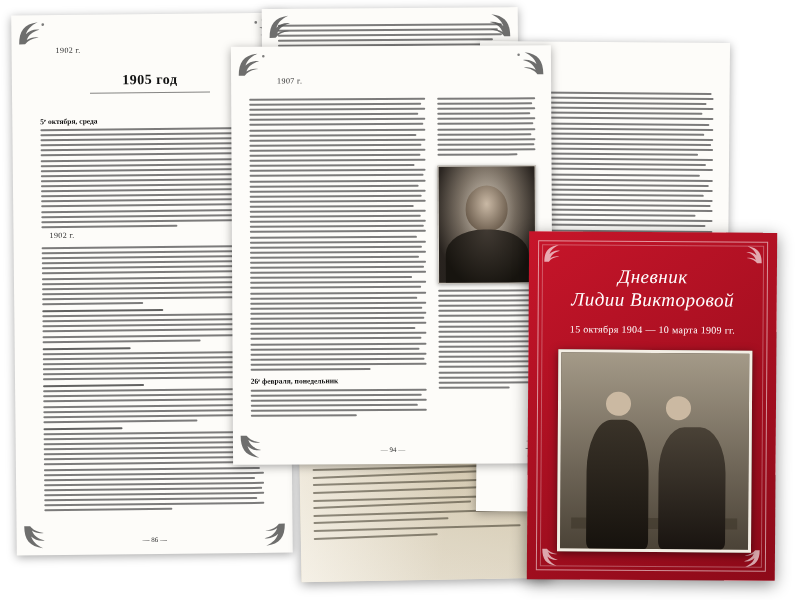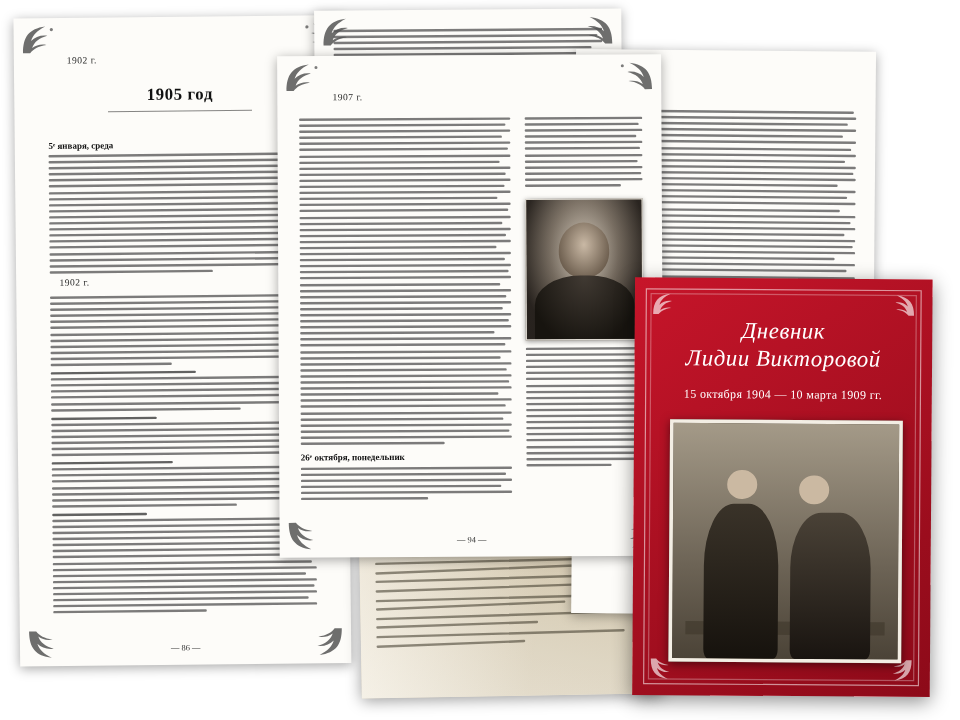--- a/index.html
+++ b/index.html
@@ -140,21 +140,21 @@
           </svg>
       </div>
 
       <div class="running-head" style="left:44px;top:31px;font-size:8px;">1902 г.</div>
 
       <div style="position:absolute;left:28px;right:28px;top:58px;">
         <div class="chapter-title">1905 год</div>
         <div class="rule" style="width:120px;"></div>
       </div>
 
-      <div class="dateline" style="position:absolute;left:28px;top:98px;">5ᵉ января, среда</div>
+      <div class="dateline" style="position:absolute;left:28px;top:98px;">5ᵉ октября, среда</div>
 
       <div class="col" style="left:28px;top:114px;width:220px;">
         <div class="par">
           <div class="ln" style="width:96%"></div>
             <div class="ln" style="width:100%"></div>
           <div class="ln" style="width:99%"></div>
             <div class="ln" style="width:100%"></div>
           <div class="ln" style="width:97%"></div>
             <div class="ln" style="width:100%"></div>
           <div class="ln" style="width:98%"></div>
@@ -413,21 +413,21 @@
           <div class="ln" style="width:100%"></div>
             <div class="ln" style="width:97%"></div>
           <div class="ln" style="width:100%"></div>
             <div class="ln" style="width:96%"></div>
           <div class="ln" style="width:100%"></div>
             <div class="ln" style="width:99%"></div>
           <div class="ln" style="width:100%"></div>
             <div class="ln" style="width:68%"></div>
         </div>
 
-        <div class="dateline" style="margin-top:6px;">26ᵉ октября, понедельник</div>
+        <div class="dateline" style="margin-top:6px;">26ᵉ февраля, понедельник</div>
         <div class="par">
           <div class="ln" style="width:100%"></div>
             <div class="ln" style="width:97%"></div>
           <div class="ln" style="width:100%"></div>
             <div class="ln" style="width:95%"></div>
           <div class="ln" style="width:100%"></div>
             <div class="ln" style="width:60%"></div>
         </div>
       </div>
 

